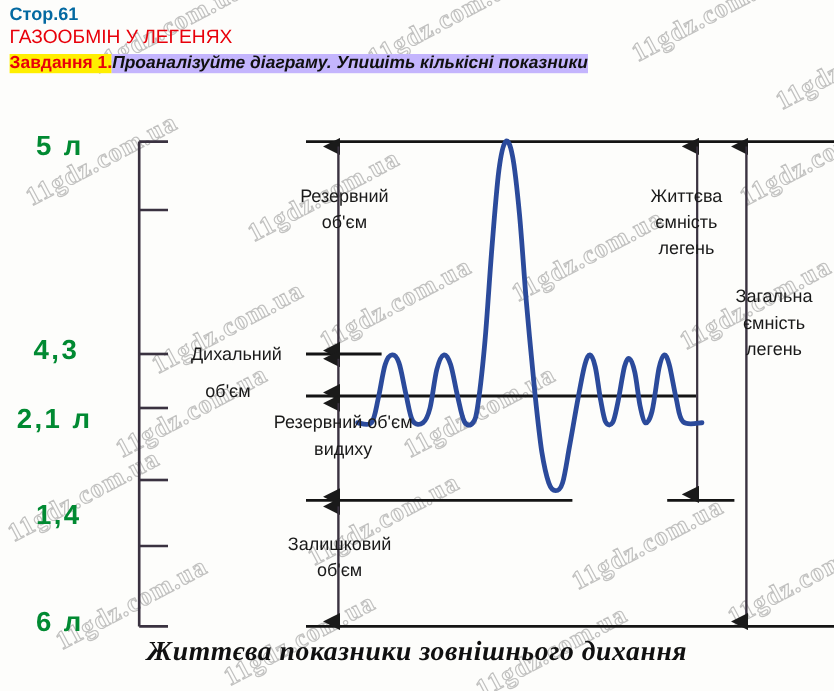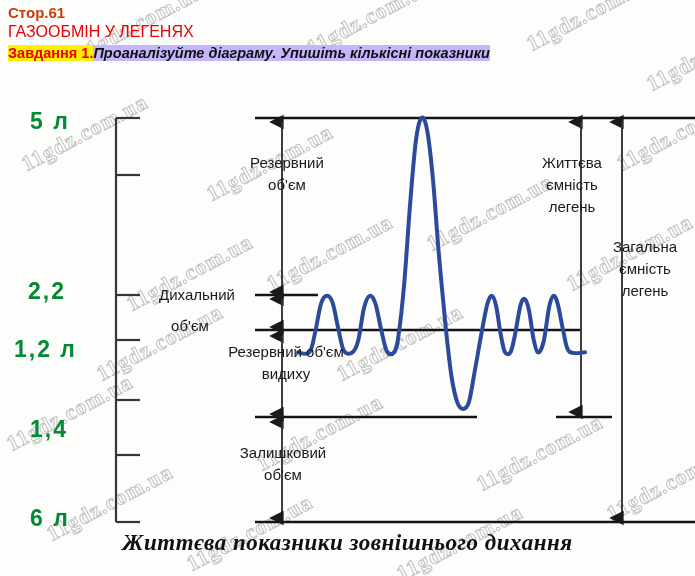--- a/index.html
+++ b/index.html
@@ -18,21 +18,21 @@
     color:rgba(255,255,255,0);
     -webkit-text-stroke:1px rgba(120,120,120,.45);
     text-stroke:1px rgba(120,120,120,.45);
     transform:rotate(-28deg);
     white-space:nowrap;
     letter-spacing:1px;
   }
   
   #header{position:absolute;left:8px;top:4px;width:680px;z-index:8;}
   .h-page{
-    color:#c2410c;font-weight:700;font-size:15px;line-height:18px;
+    color:#0369a1;font-weight:700;font-size:15px;line-height:18px;
     font-family:"Liberation Sans", sans-serif;
   }
   .h-title{
     color:#e8000a;font-weight:400;font-size:16px;line-height:20px;
     font-family:"Liberation Sans", sans-serif;
   }
   .h-task{
     font-size:14.5px;line-height:21px;margin-top:1px;
   }
   .h-task .lab{
@@ -79,22 +79,22 @@
 
 <div id="header">
   <div class="h-page">Стор.61</div>
   <div class="h-title">ГАЗООБМІН У ЛЕГЕНЯХ</div>
   <div class="h-task">
     <span class="lab">Завдання 1.</span><span class="txt">Проаналізуйте діаграму. Упишіть кількісні показники</span><br>
   </div>
 </div>
 
 <div class="green-lab" style="left:30px;top:108px;">5 л</div>
-<div class="green-lab" style="left:28px;top:278px;">2,2</div>
-<div class="green-lab" style="left:14px;top:336px;">1,2 л</div>
+<div class="green-lab" style="left:28px;top:278px;">4,3</div>
+<div class="green-lab" style="left:14px;top:336px;">2,1 л</div>
 <div class="green-lab" style="left:30px;top:416px;">1,4</div>
 <div class="green-lab" style="left:30px;top:505px;">6 л</div>
 
 <div id="chart">
 <svg width="695" height="472" viewBox="0 0 695 472" xmlns="http://www.w3.org/2000/svg">
   <defs>
     <marker id="arrUp" markerWidth="9" markerHeight="9" refX="4.5" refY="8" orient="auto">
       <path d="M4.5 0 L9 9 L0 9 Z" fill="#1a1a1a"></path>
     </marker>
     <marker id="arrDn" markerWidth="9" markerHeight="9" refX="4.5" refY="1" orient="auto">

